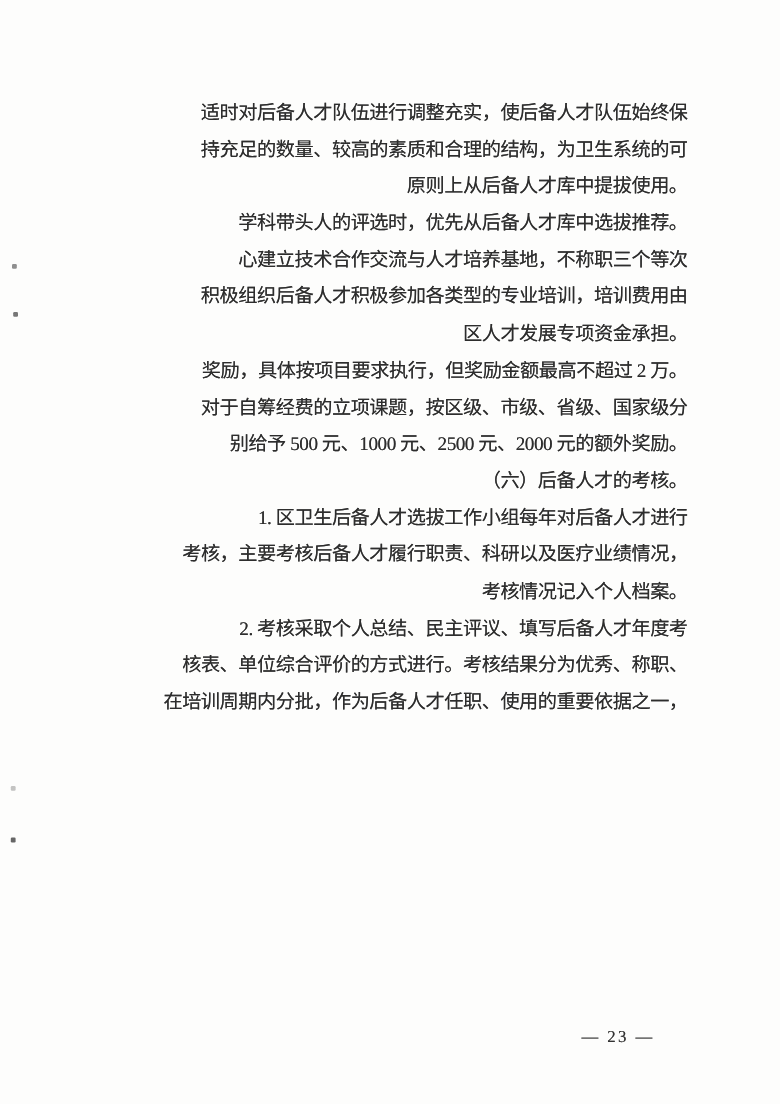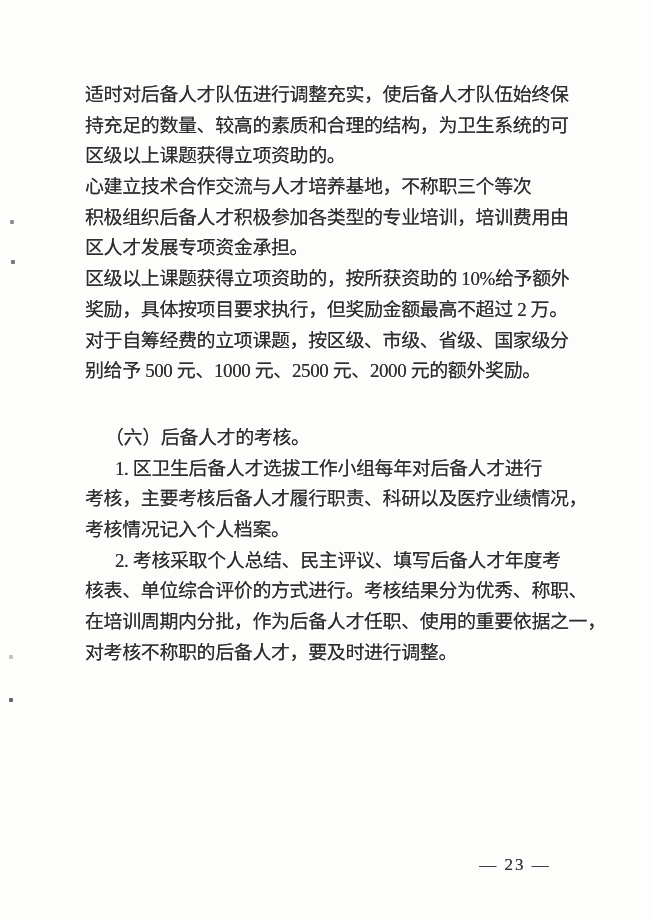--- a/index.html
+++ b/index.html
@@ -14,40 +14,41 @@
     background: #fdfdfc;
     overflow: hidden;
     font-family: "Liberation Serif", "DejaVu Serif", serif;
     color: #2d2d2d;
   }
   .text-block {
     position: absolute;
     left: 85px;
     top: 80px;
     width: 488px;
-    font-size: 19px;
+    font-size: 16px;
     letter-spacing: -0.4px;
     text-shadow: 0 0 0.5px rgba(45,45,45,0.75);
+    text-align: right;
   }
   .line {
     height: 30.7px;
     line-height: 30.7px;
     white-space: nowrap;
   }
   
   .line.para-start { text-indent: 30px; }
   
-  .line.section-head { text-indent: 20px; margin-top: 36px; }
+  .line.section-head { text-indent: 20px; }
   .page-number {
     position: absolute;
     left: 455px;
     top: 853px;
     width: 120px;
     text-align: center;
-    font-size: 17px;
+    font-size: 14px;
     line-height: 24px;
     letter-spacing: 2px;
     color: #333333;
     text-shadow: 0 0 0.5px rgba(50,50,50,0.7);
   }
   
   .dot {
     position: absolute;
     width: 4px;
     height: 4px;
@@ -60,36 +61,35 @@
   .dot.d4 { left: 9px;  top: 698px; opacity: 0.9; }
 </style>
 </head>
 <body>
 
 <div class="page">
 
   <main class="text-block">
       <div class="line">适时对后备人才队伍进行调整充实，使后备人才队伍始终保</div>
       <div class="line">持充足的数量、较高的素质和合理的结构，为卫生系统的可</div>
-      <div class="line">区级以上课题获得立项资助的。</div>
+      <div class="line">原则上从后备人才库中提拔使用。</div>
+      <div class="line">学科带头人的评选时，优先从后备人才库中选拔推荐。</div>
       <div class="line">心建立技术合作交流与人才培养基地，不称职三个等次</div>
       <div class="line">积极组织后备人才积极参加各类型的专业培训，培训费用由</div>
       <div class="line">区人才发展专项资金承担。</div>
-      <div class="line">区级以上课题获得立项资助的，按所获资助的 10%给予额外</div>
       <div class="line">奖励，具体按项目要求执行，但奖励金额最高不超过 2 万。</div>
       <div class="line">对于自筹经费的立项课题，按区级、市级、省级、国家级分</div>
       <div class="line">别给予 500 元、1000 元、2500 元、2000 元的额外奖励。</div>
       <div class="line section-head">（六）后备人才的考核。</div>
       <div class="line para-start">1. 区卫生后备人才选拔工作小组每年对后备人才进行</div>
       <div class="line">考核，主要考核后备人才履行职责、科研以及医疗业绩情况，</div>
       <div class="line">考核情况记入个人档案。</div>
       <div class="line para-start">2. 考核采取个人总结、民主评议、填写后备人才年度考</div>
       <div class="line">核表、单位综合评价的方式进行。考核结果分为优秀、称职、</div>
       <div class="line">在培训周期内分批，作为后备人才任职、使用的重要依据之一，</div>
-      <div class="line">对考核不称职的后备人才，要及时进行调整。</div>
     </main>
 
   <span class="dot d1"></span>
   <span class="dot d2"></span>
   <span class="dot d3"></span>
   <span class="dot d4"></span>
 
   <footer class="page-number">— 23 —</footer>
 
 </div>

